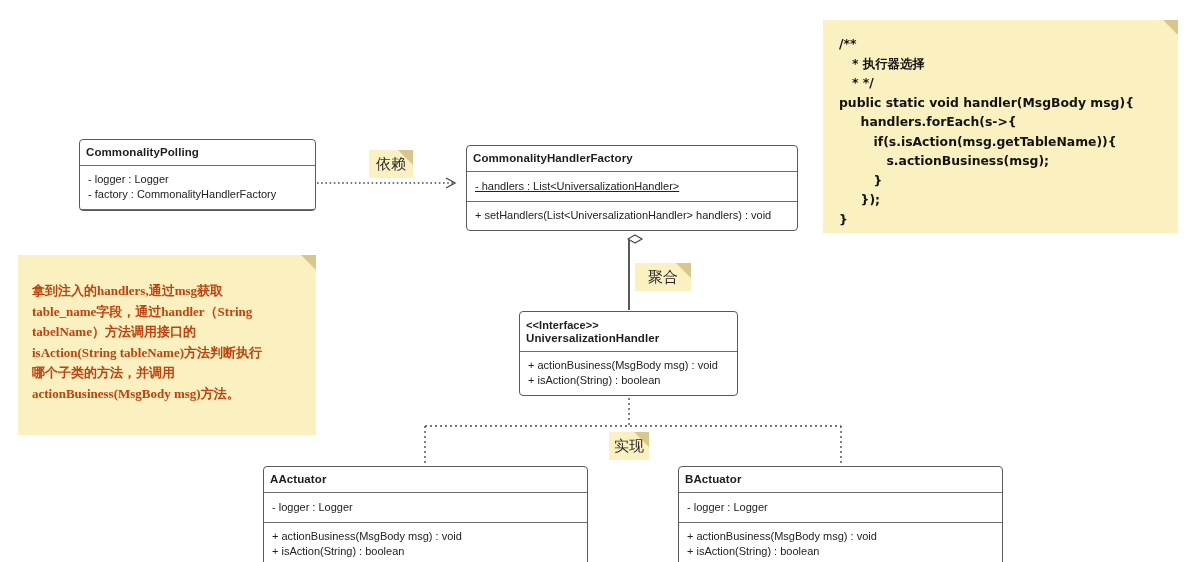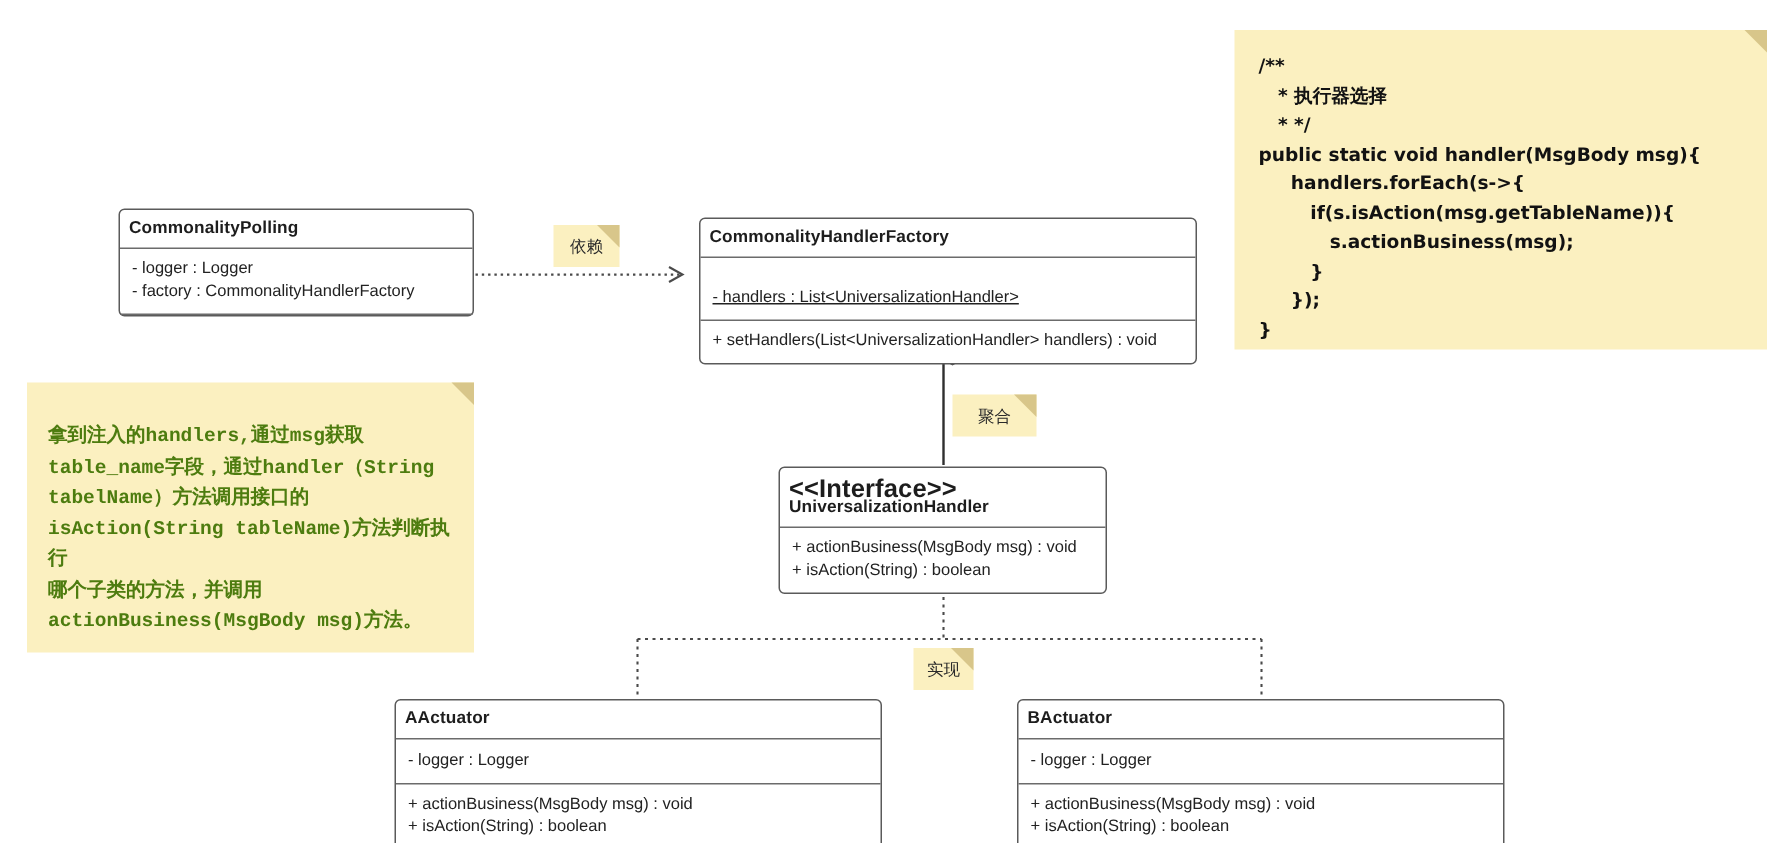--- a/index.html
+++ b/index.html
@@ -43,38 +43,37 @@
     font-weight: bold;
     font-size: 11.5px;
     color: #1d1d1d;
     letter-spacing: .1px;
     padding: 6px 6px 6px 6px;
     line-height: 13px;
   }
   .uml-title .stereo {
     display: block;
     font-weight: bold;
-    font-size: 17px;
+    font-size: 11px;
   }
   .uml-sep {
     height: 0;
     border-top: 1.3px solid #6b6b6b;
   }
   .uml-section {
     padding: 6px 8px 7px 8px;
   }
   .uml-line {
     font-size: 11px;
     color: #222222;
     line-height: 15px;
     white-space: nowrap;
   }
   .uml-line.static {
     text-decoration: underline;
-    margin-top: 12px;
   }
 
   
   .note {
     position: absolute;
     background: #fbf0c0;
     box-sizing: border-box;
     color: #1a1a1a;
   }
   .note .fold {
@@ -95,33 +94,33 @@
     padding: 14px 16px;
     font-family: "DejaVu Sans", sans-serif;
     font-weight: bold;
     font-size: 12.4px;
     line-height: 19.5px;
     white-space: pre;
     color: #121212;
   }
   .note-text {
     padding: 26px 14px 10px 14px;
-    font-family: Liberation Mono, monospace;
+    font-family: Liberation Serif, serif;
     font-weight: bold;
     font-size: 13px;
     line-height: 20.5px;
     white-space: pre-wrap;
-    color: #4d7c0f;
+    color: #c2410c;
   }
   .note-label {
     display: flex;
     align-items: center;
     justify-content: center;
     font-family: "DejaVu Sans", sans-serif;
-    font-size: 11px;
+    font-size: 15px;
     color: #2a2a2a;
     width: 100%;
     height: 100%;
   }
 </style>
 </head>
 <body>
 
 <div id="canvas">
 

